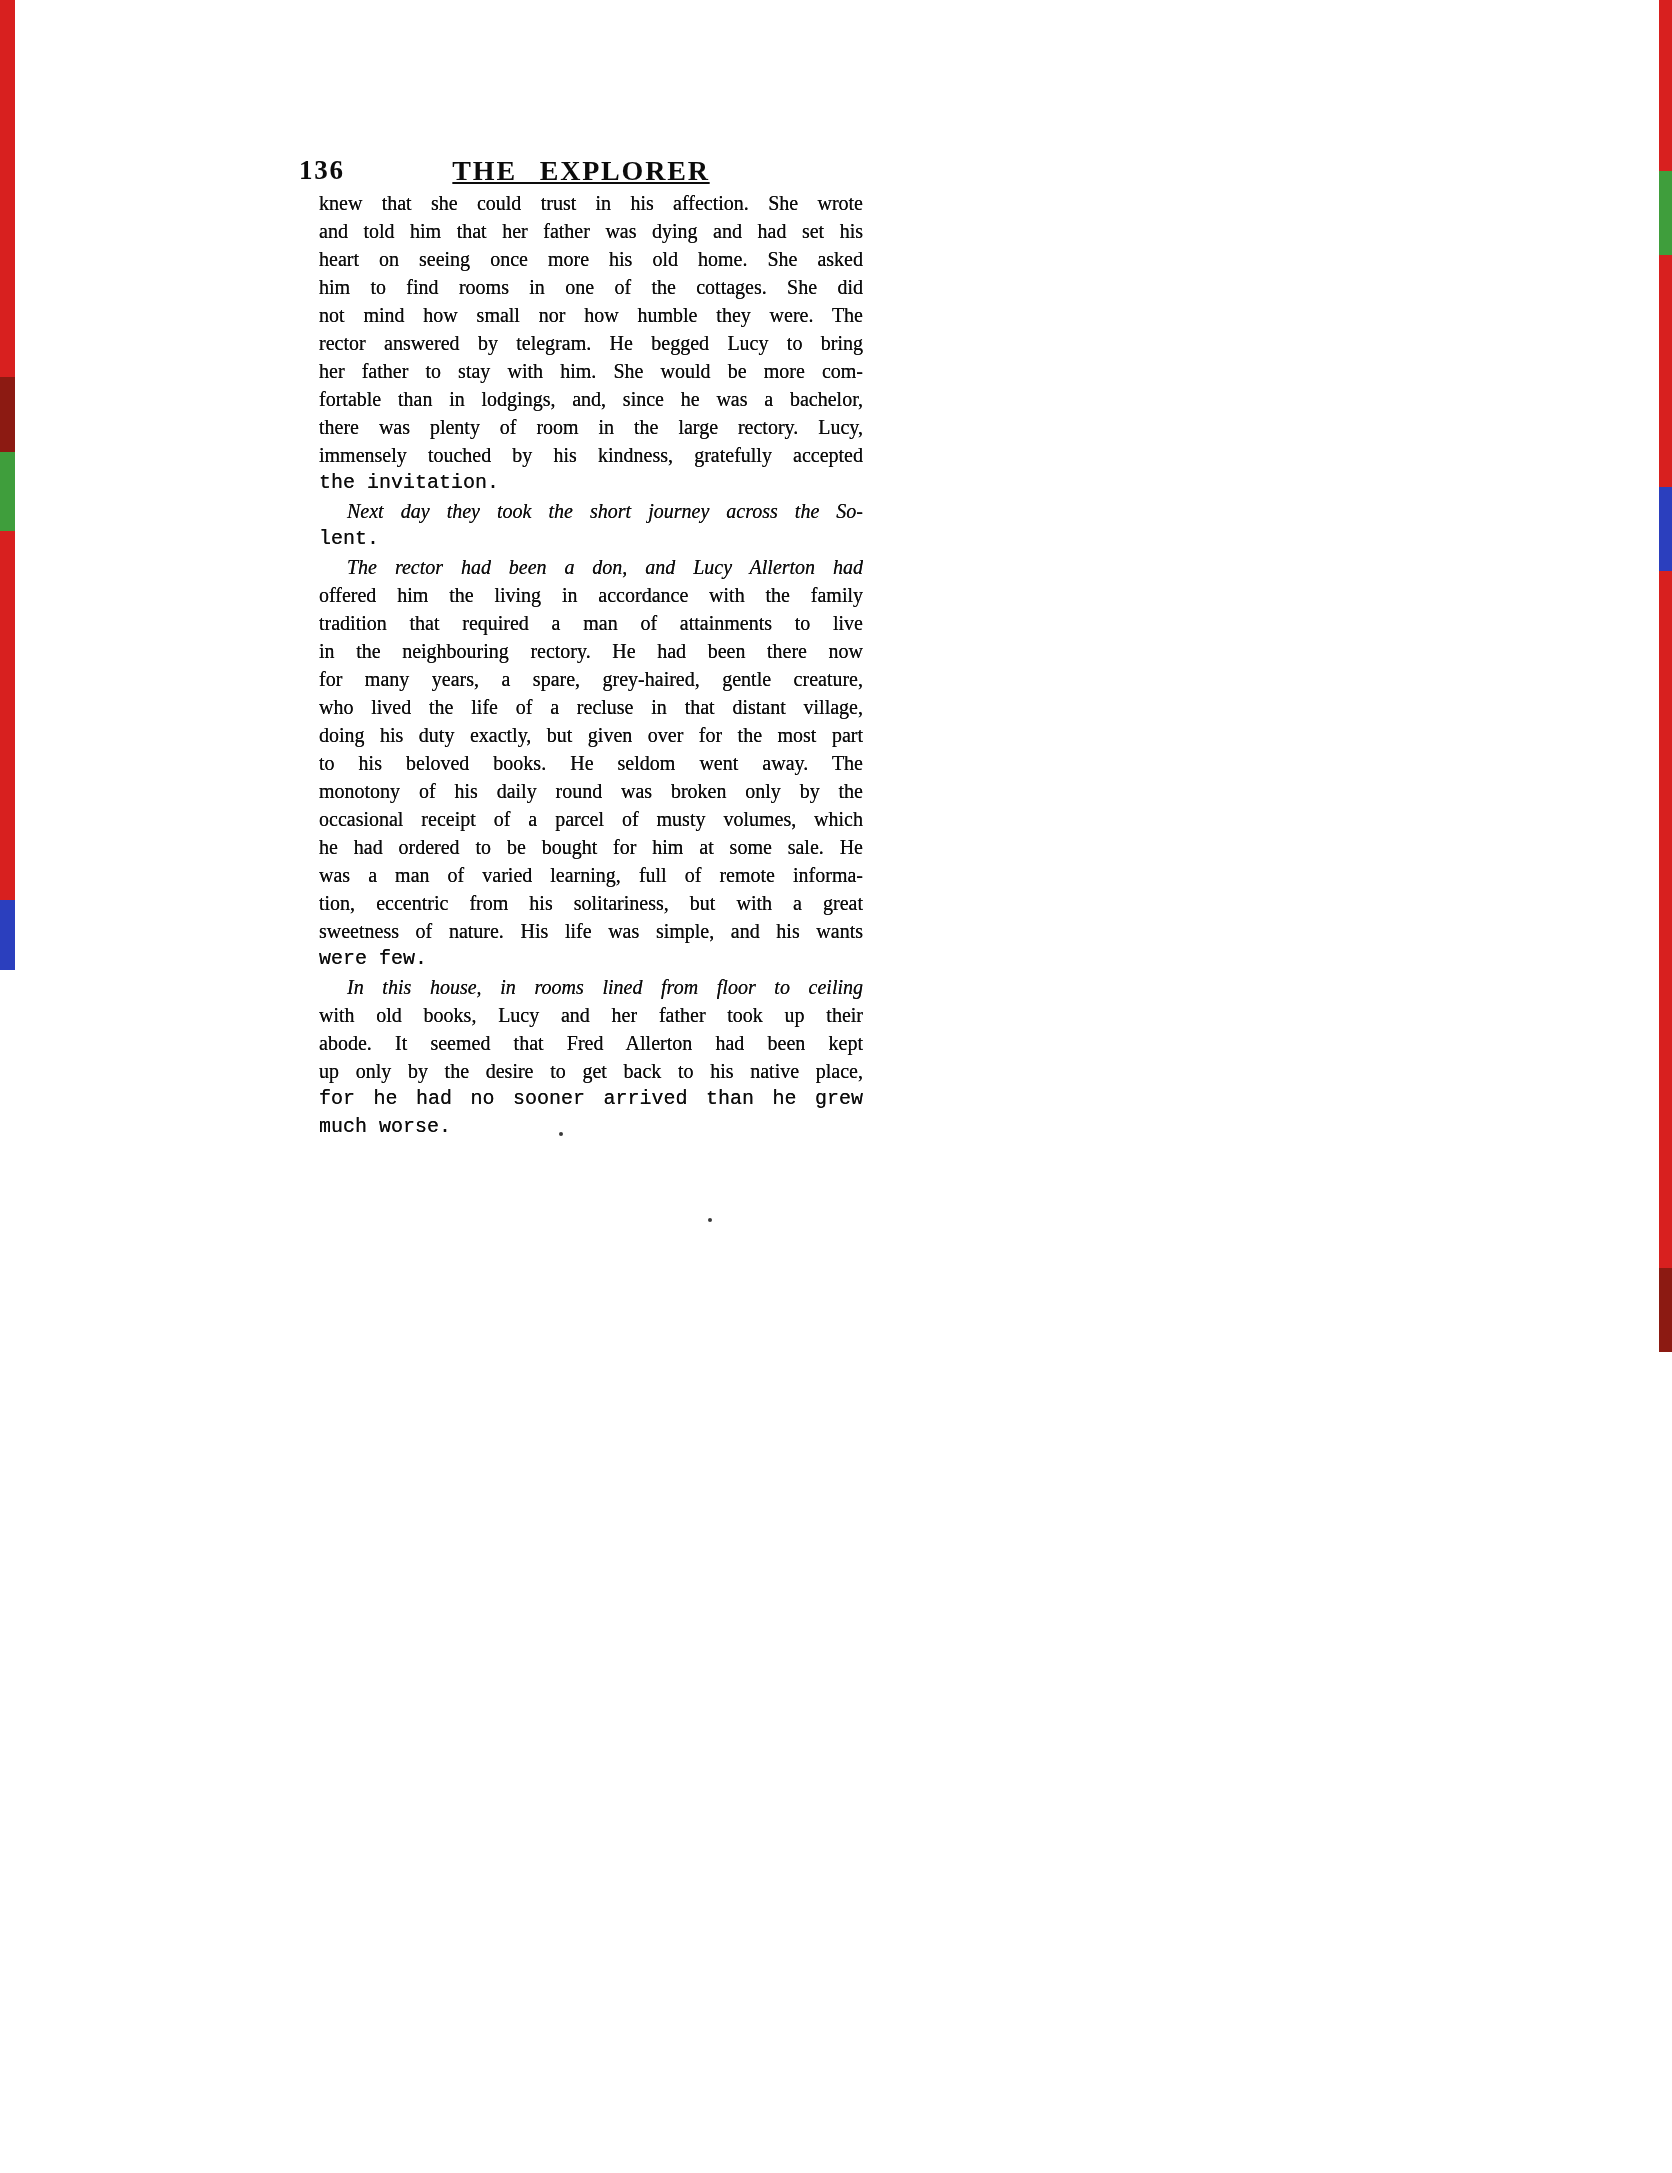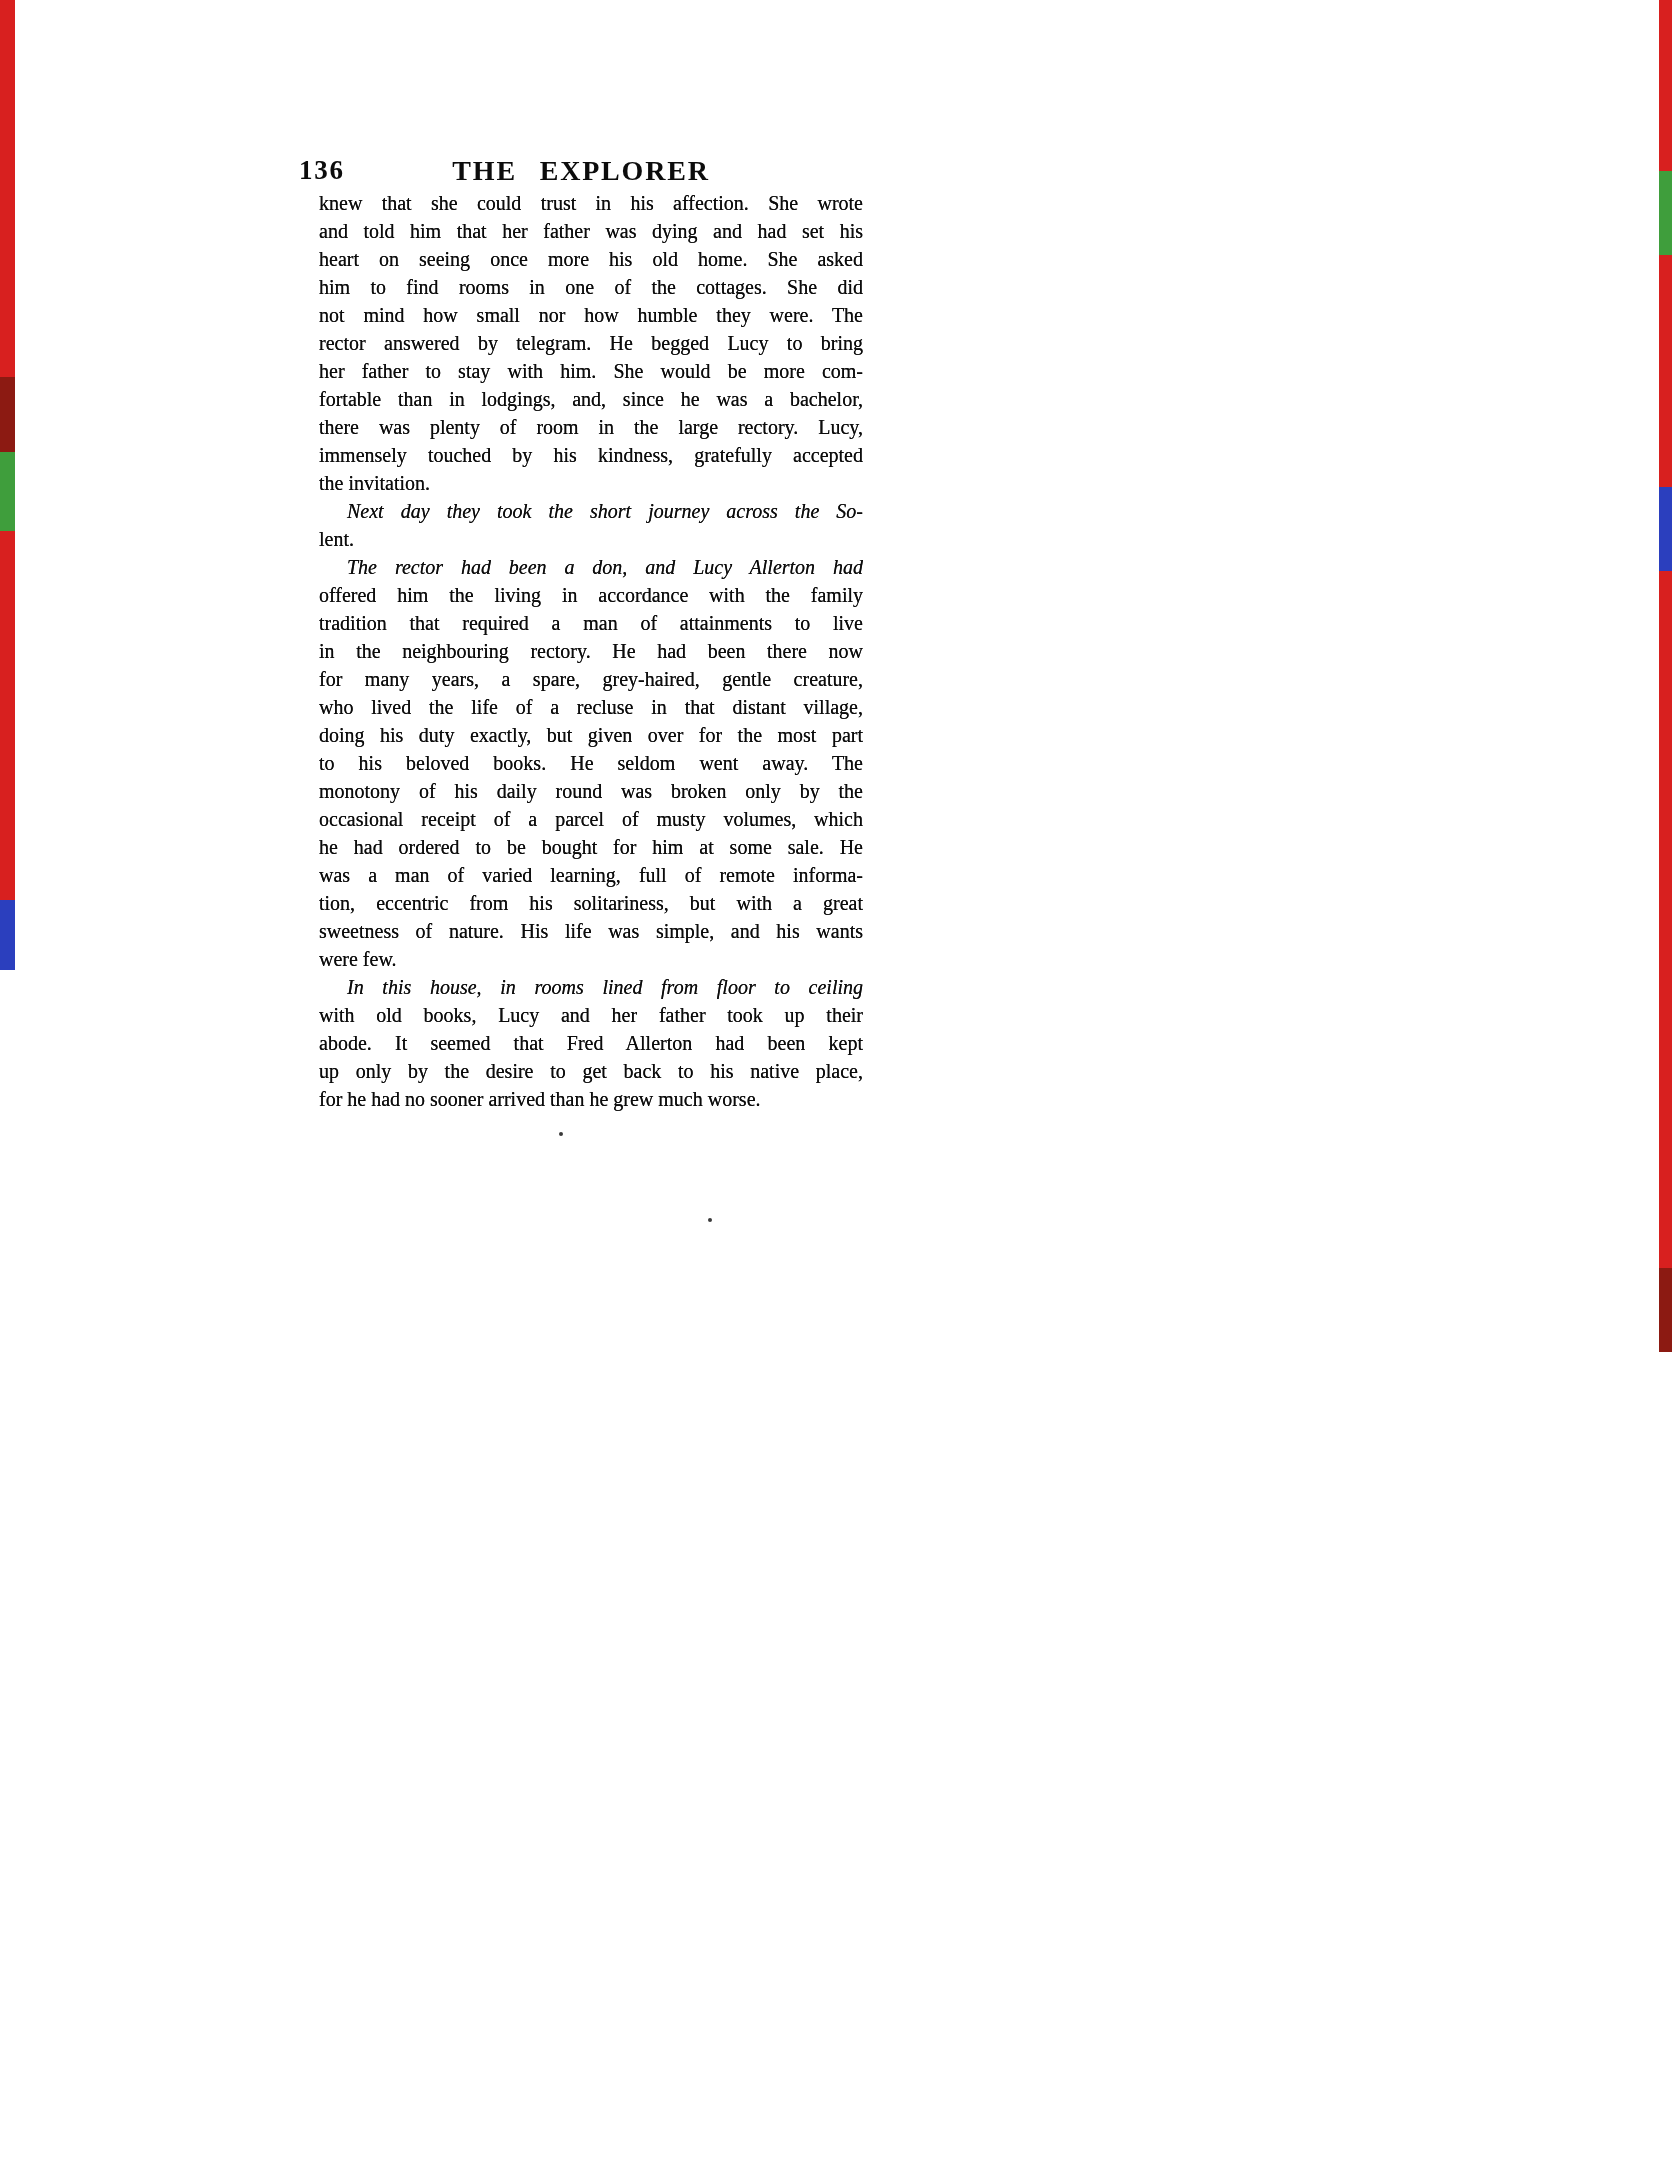--- a/index.html
+++ b/index.html
@@ -47,34 +47,36 @@
     position: absolute;
     left: 0;
     right: 0;
     top: 0;
     text-align: center;
     font-size: 28px;
     font-weight: bold;
     letter-spacing: 1.8px;
     word-spacing: 14px;
     line-height: 33px;
+    text-decoration: underline;
   }
   .text-block {
     width: 564px;
     font-size: 20px;
     line-height: 28px;
     text-shadow: 0 0 0.4px rgba(0,0,0,0.85);
   }
   .text-block .line {
     text-align: justify;
     text-align-last: justify;
     margin-left: 20px;
   }
   .text-block .line.last {
     text-align-last: left;
+    font-family: Liberation Mono, monospace;
   }
   .text-block .line.indent {
     text-indent: 28px;
     font-style: italic;
   }
   .dot {
     position: absolute;
     width: 4.4px;
     height: 4.4px;
     border-radius: 50%;

